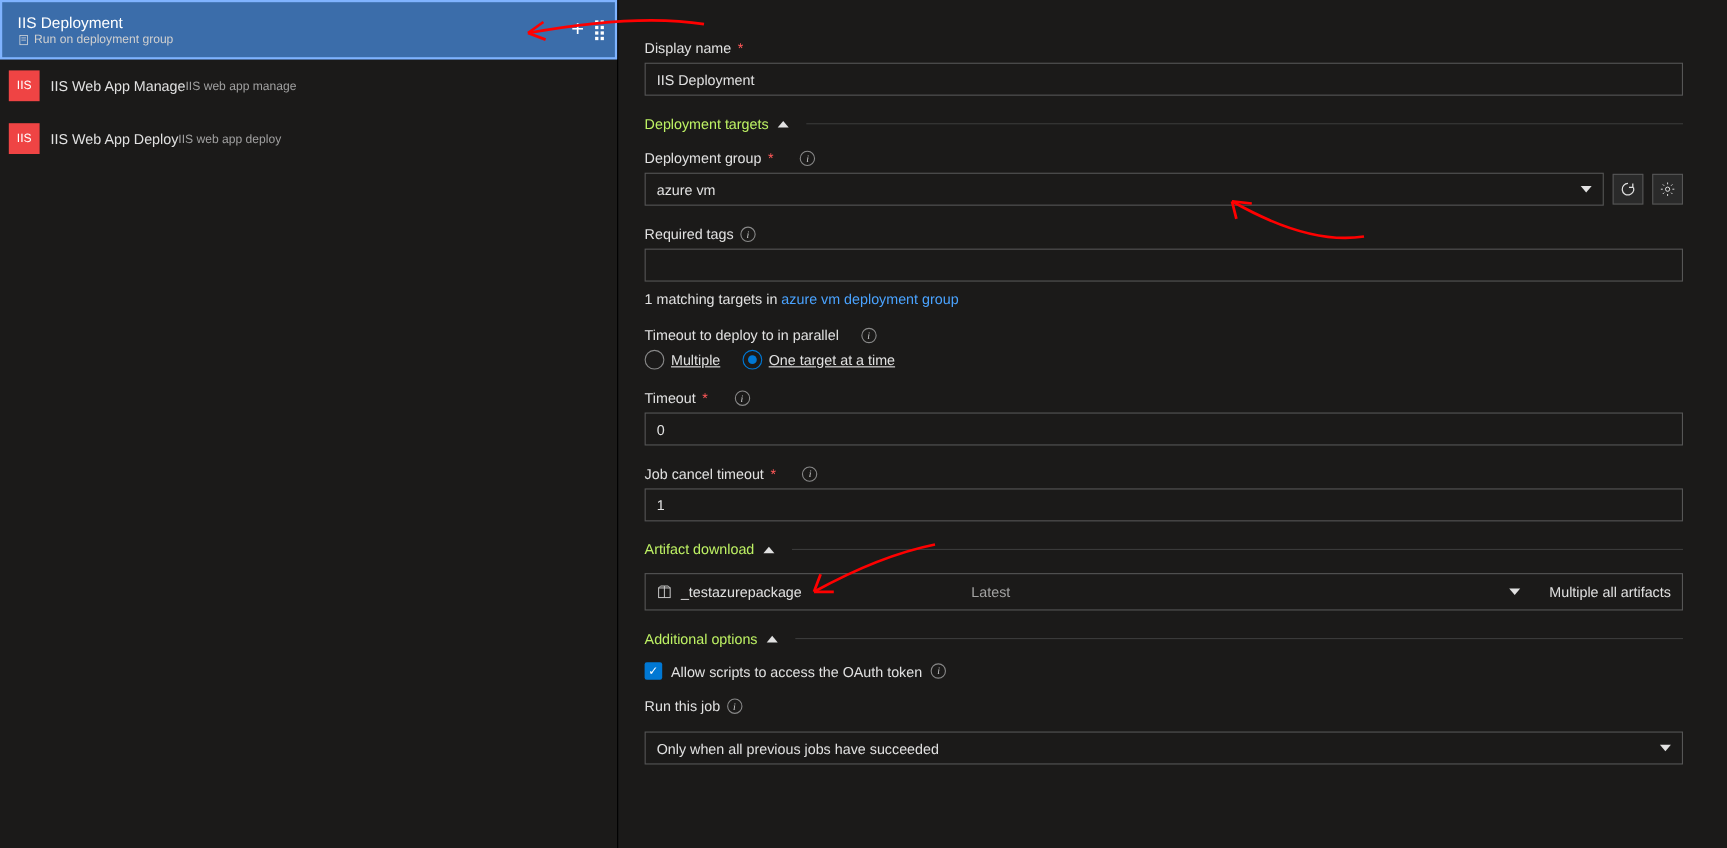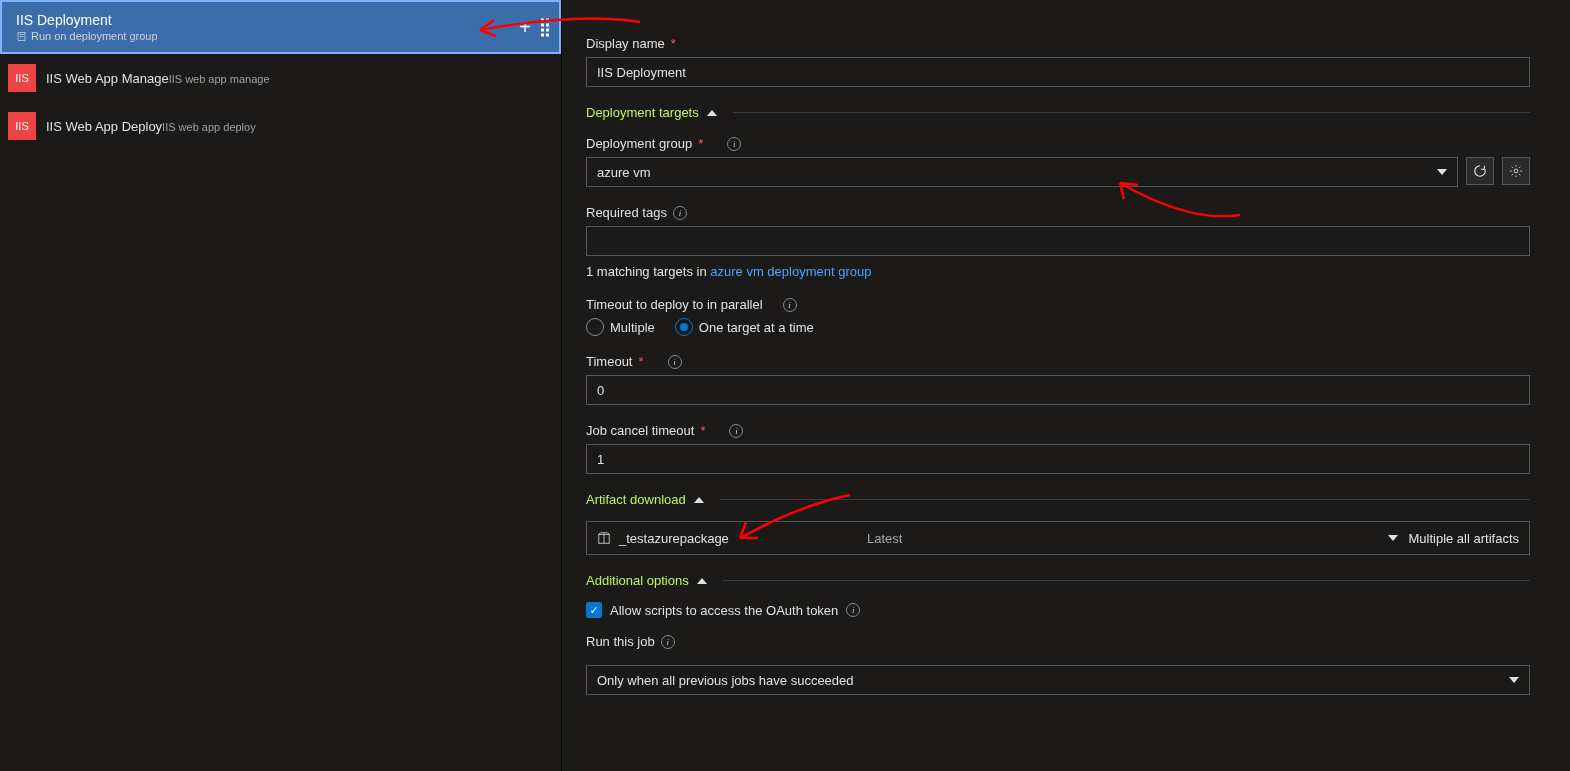--- a/index.html
+++ b/index.html
@@ -15,30 +15,30 @@
 .task-item .t1 { font-size: 13px; color: #e1e1e1; }
 .task-item .t2 { font-size: 11px; color: #a0a0a0; margin-top: 2px;}
 .right-panel { flex: 1; padding: 20px 40px 20px 24px; overflow-y: auto; }
 .form-group { margin-bottom: 18px; margin-top: 16px; }
 .label-row { display: flex; align-items: center; gap: 6px; font-size: 13px; color: #e1e1e1; margin-bottom: 6px;}
 .req { color: #ff5858; }
 input[type="text"], .select-box { width: 100%; background: #1b1a19; border: 1px solid #565656; color: #e1e1e1; padding: 6px 10px; font-size: 13px; height: 30px;}
 .select-box { display: flex; align-items: center; justify-content: space-between; }
 .section-header { display: flex; align-items: center; gap: 8px; font-size: 13px; color: #bef264; margin: 18px 0 14px 0;}
 .section-header .line { flex: 1; height: 1px; background: #3a3a3a; margin-left: 8px;}
-.row-inline { display: flex; align-items: flex-start; gap: 8px; }
+.row-inline { display: flex; align-items: center; gap: 8px; }
 .btn-icon { width: 28px; height: 28px; border: 1px solid #565656; background: #2a2a2a; display: flex; align-items: center; justify-content: center; color: #e1e1e1;}
-.radio-row { display: flex; gap: 20px; align-items: center; margin-top: 4px;}
+.radio-row { display: flex; gap: 20px; align-items: center; margin-top: 4px; text-decoration: underline;}
 .radio-item { display: flex; align-items: center; gap: 6px; font-size: 13px;}
 .radio { width: 18px; height: 18px; border: 1.5px solid #888; border-radius: 50%; display: flex; align-items: center; justify-content: center;}
 .radio.checked { border-color: #0078d4; }
 .radio.checked .dot { width: 8px; height: 8px; background: #0078d4; border-radius: 50%; }
 .matching-text{font-size:13px;color:#e1e1e1;margin-top:8px;}
 .link{color:#4aa3ff;}
-.artifact-row { display: flex; align-items: center; border: 1px solid #565656; height: 34px; padding: 0 10px; gap: 10px;}
+.artifact-row { display: flex; align-items: center; border: 1px solid #565656; height: 34px; padding: 0 10px; gap: 26px;}
 .artifact-row .name { flex: 0 0 260px; display:flex;align-items:center;gap:8px; font-size:13px;}
 .artifact-row .version { flex: 1; display:flex;align-items:center;gap:8px; font-size:13px; color:#a3a3a3;}
 .artifact-row .status { font-size:13px;color:#e1e1e1;}
 .checkbox { width:16px;height:16px;background:#0078d4;display:flex;align-items:center;justify-content:center;color:#fff;font-size:11px;border-radius:2px;}
 .check-row{display:flex;align-items:center;gap:8px;font-size:13px;margin-bottom:8px;}
 .info{width:14px;height:14px;border:1px solid #888;border-radius:50%;display:inline-flex;align-items:center;justify-content:center;font-size:9px;color:#ccc;font-style:italic;font-family:serif;}
 .chevron{display:inline-block;width:0;height:0;}
 .chev-up{border-left:5px solid transparent;border-right:5px solid transparent;border-bottom:6px solid #e1e1e1;}
 .chev-down{border-left:5px solid transparent;border-right:5px solid transparent;border-top:6px solid #e1e1e1;}
 .grip{display:grid;grid-template-columns:repeat(2,3px);grid-gap:2px;}

